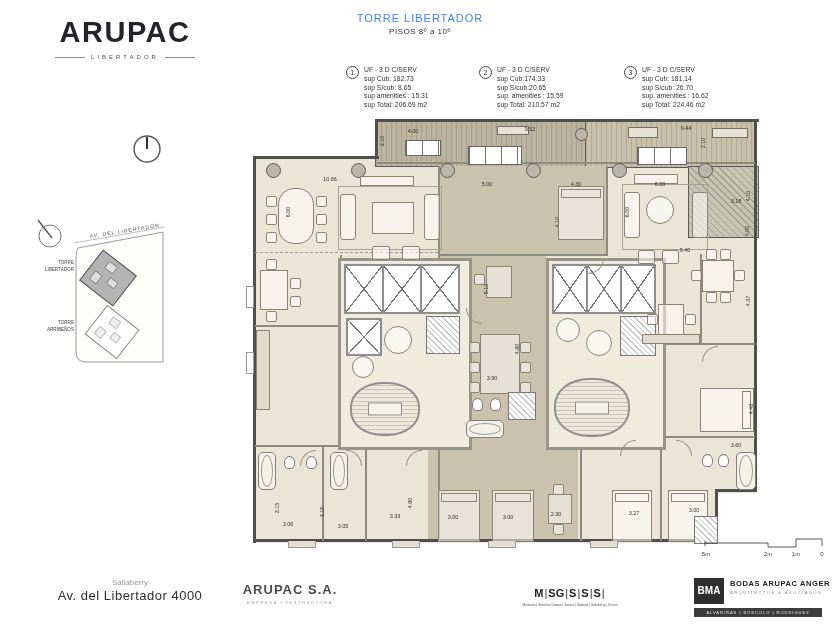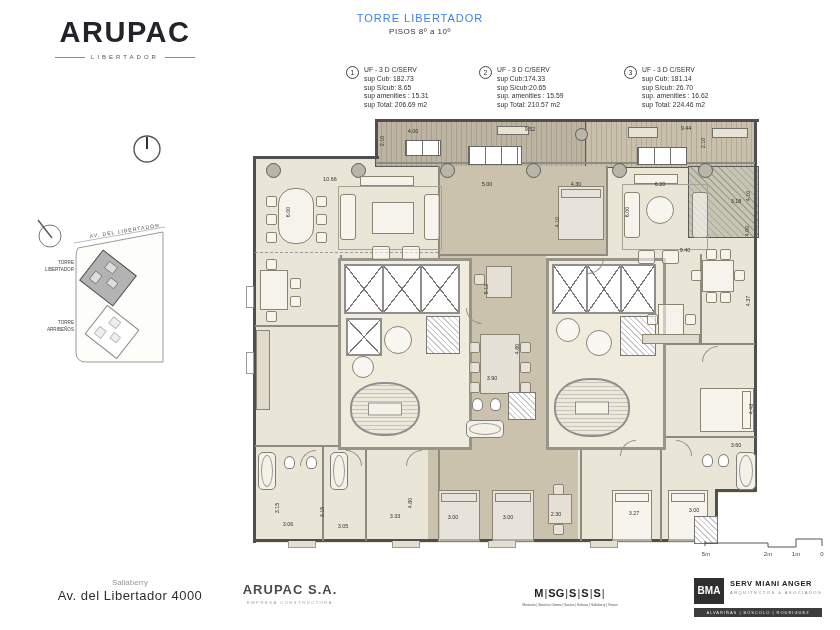--- a/index.html
+++ b/index.html
@@ -385,21 +385,21 @@
         <i>|</i>
         <b>S</b>
         <i>|</i>
         <b>S</b>
         <i>|</i>
     </div>
     <div class="l2">Manteola | Sánchez Gómez | Santos | Solsona | Sallaberry | Vinson</div>
   </div>
   <div class="f-bma">
     <div class="sq">BMA</div>
-    <div class="l1">SERV MIANI ANGER</div>
+    <div class="l1">BODAS ARUPAC ANGER</div>
     <div class="l2">ARQUITECTOS &amp; ASOCIADOS</div>
     <div class="bar">ALVARIÑAS | BÓSCOLO | RODRÍGUEZ</div>
   </div>
 
   <svg id="scalebar" style="left:702px;top:532px" width="126" height="18">
     <path d="M3 14 V9 M3 11 H66 V15 H94 V7 H120 V14" fill="none" stroke="#444" stroke-width="0.9"></path>
   </svg>
   <span class="sb-label" style="left:706px;top:551px">5m</span>
   <span class="sb-label" style="left:768px;top:551px">2m</span>
   <span class="sb-label" style="left:796px;top:551px">1m</span>

